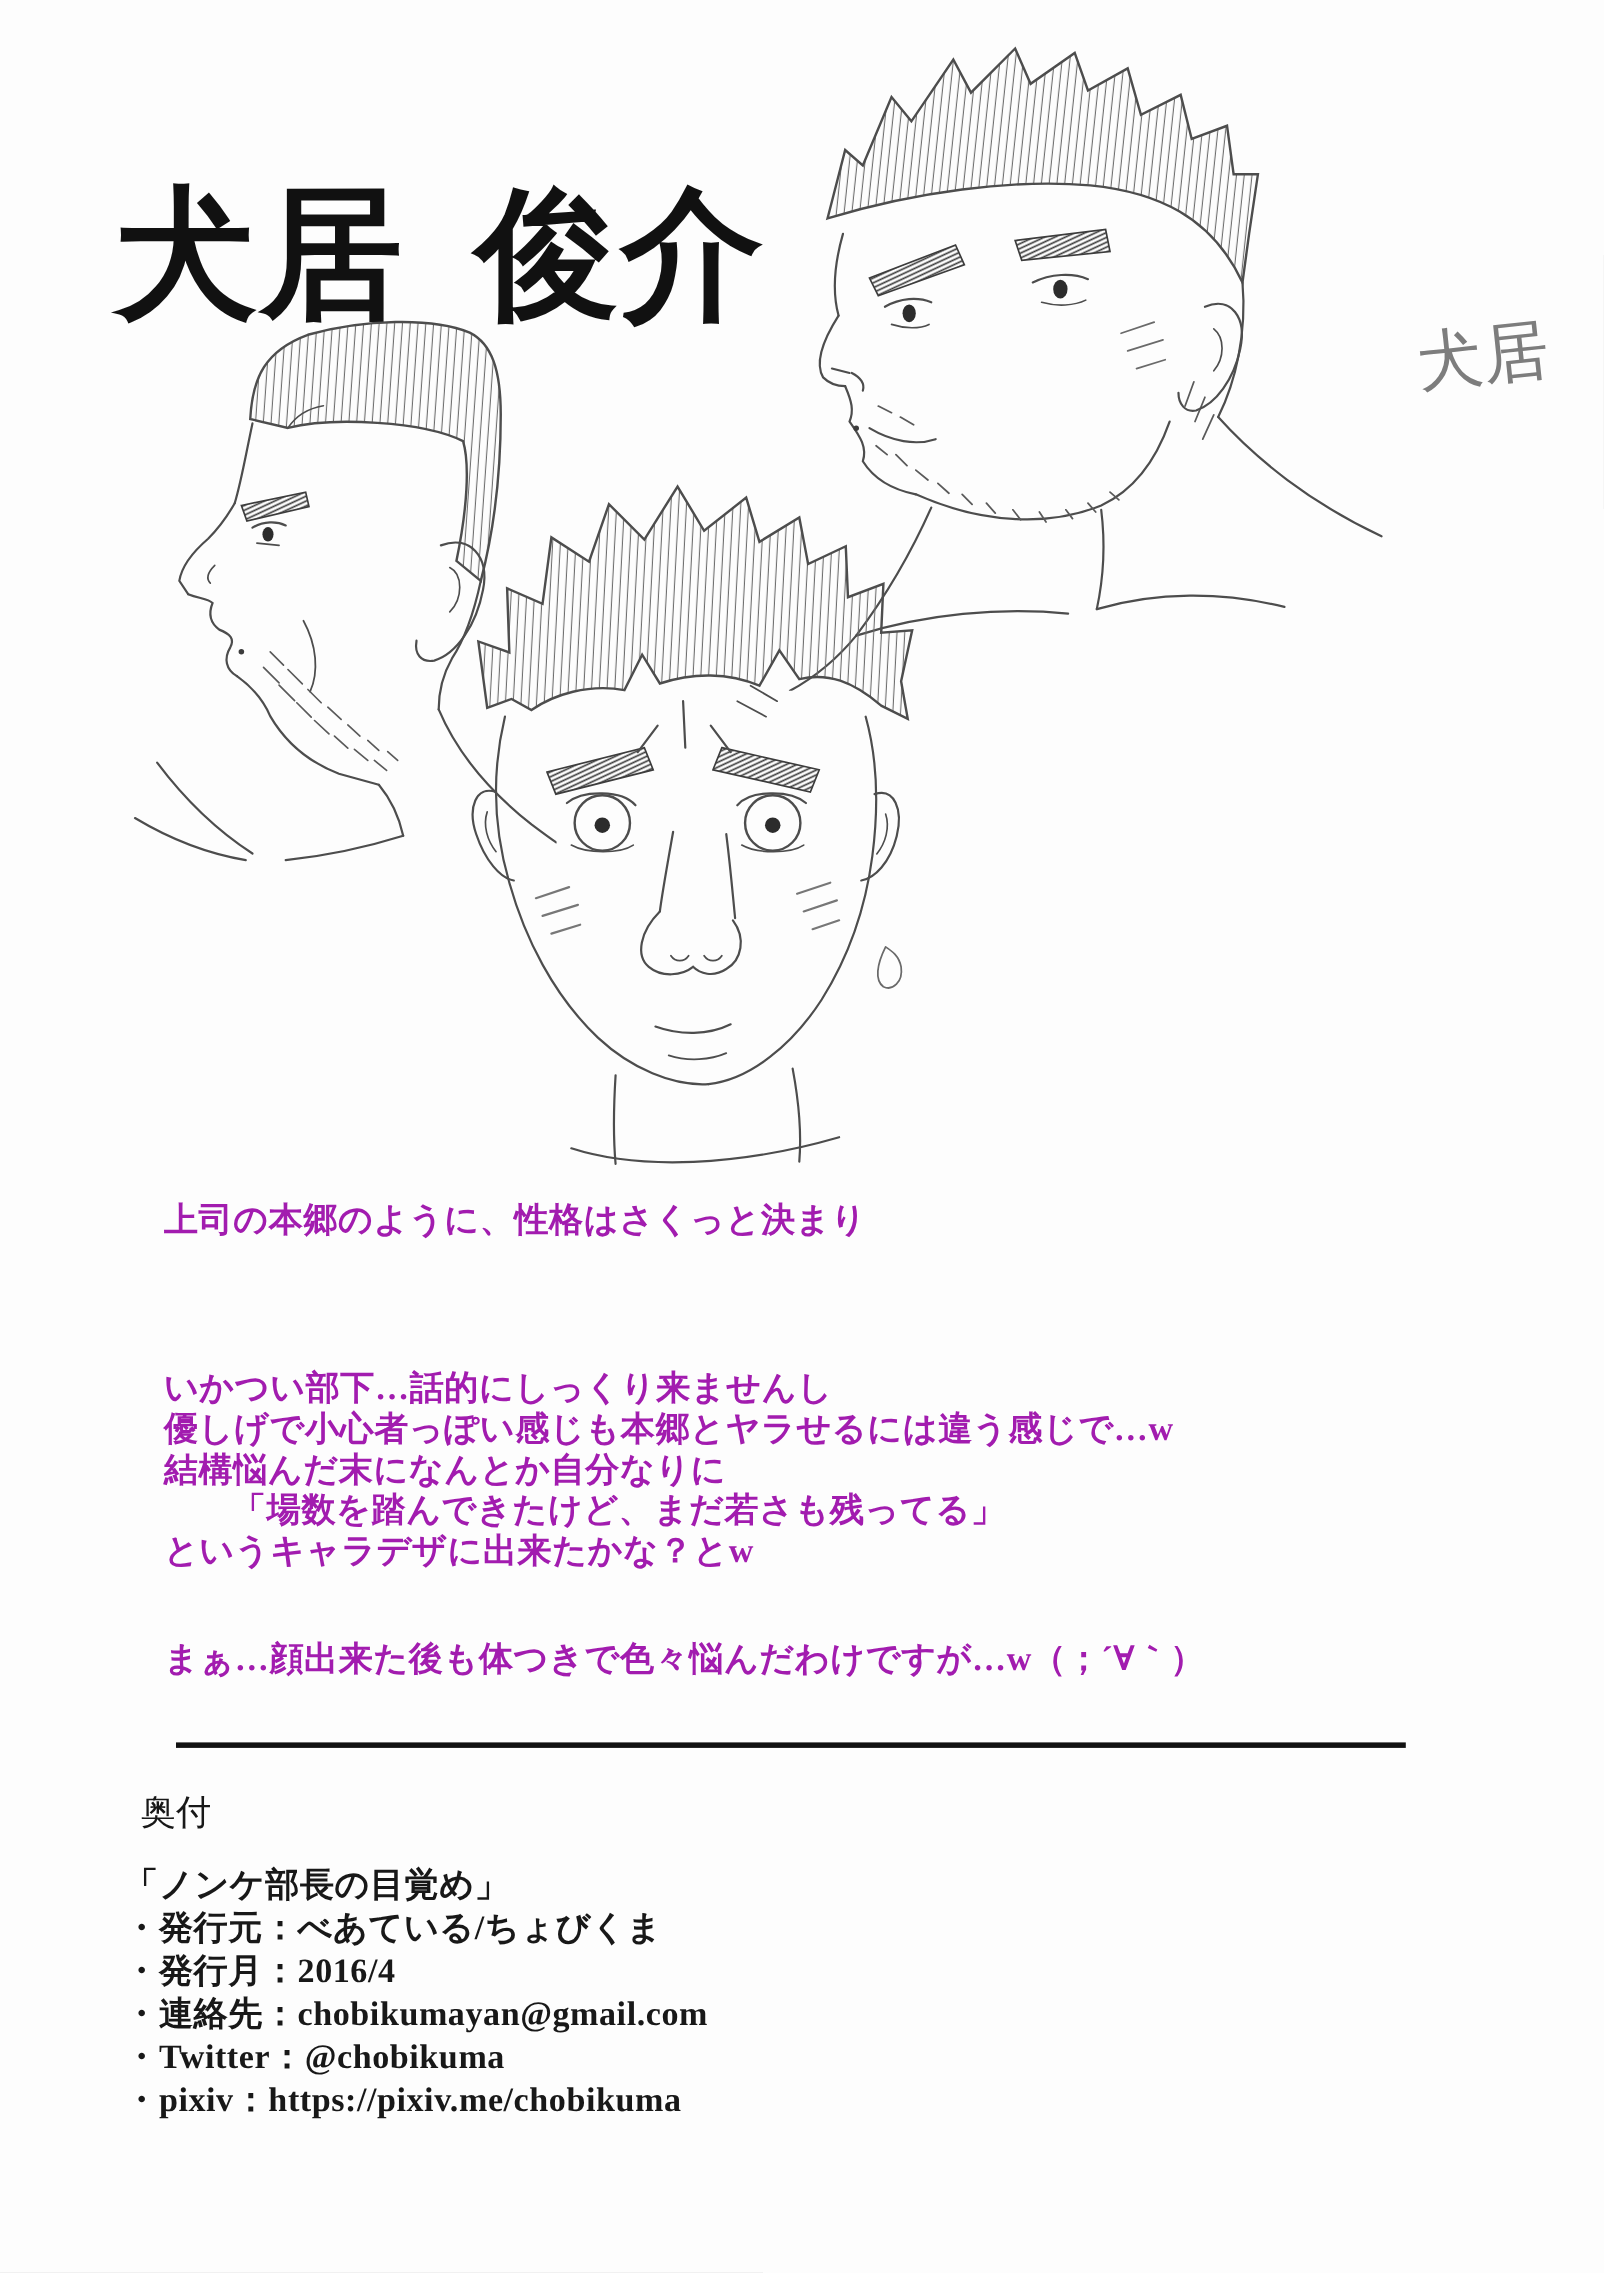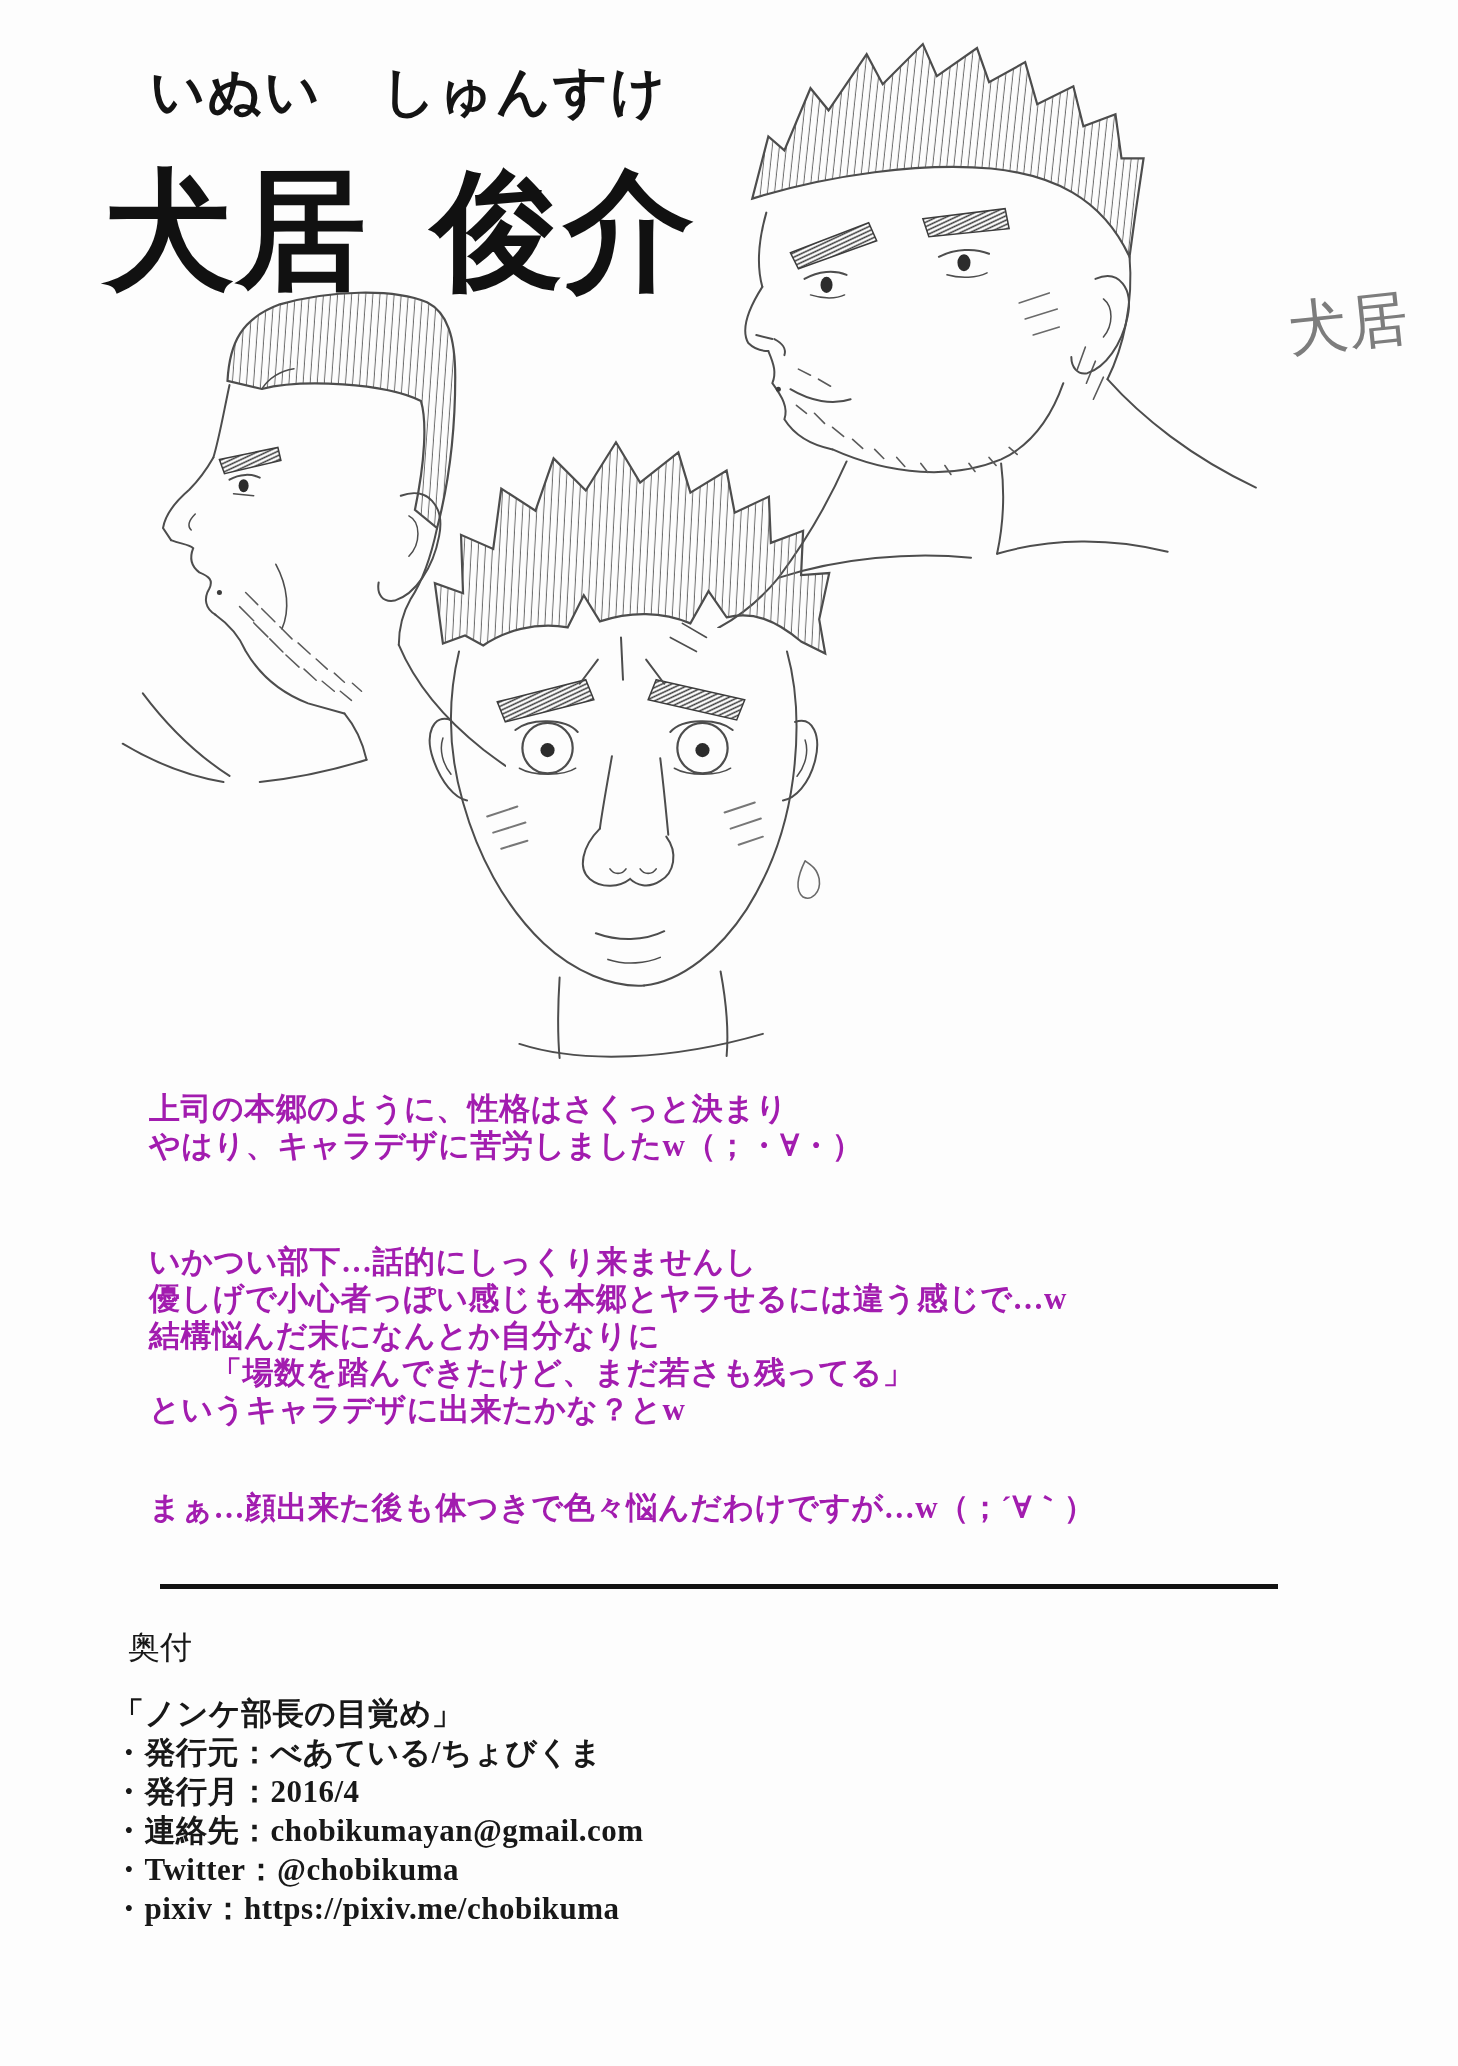--- a/index.html
+++ b/index.html
@@ -45,21 +45,20 @@
   .coline{
     font-size:31px;font-weight:600;line-height:39px;color:#181818;
     letter-spacing:0.5px;
   }
 </style>
 </head>
 <body>
 
 <div class="page">
 
-  <div class="furigana">いぬい しゅんすけ</div>
   <div class="char-name">犬居 俊介</div>
 
   <svg class="sketch" style="left:668px;top:16px;" width="606" height="612" viewBox="0 0 600 610">
     <defs>
       <pattern id="hvA" width="7" height="7" patternUnits="userSpaceOnUse" patternTransform="rotate(6)">
         <line x1="3" y1="0" x2="3" y2="7" stroke="#6d6d6d" stroke-width="1"></line>
       </pattern>
       <pattern id="hbA" width="4" height="4" patternUnits="userSpaceOnUse" patternTransform="rotate(65)">
         <line x1="2" y1="0" x2="2" y2="4" stroke="#3c3c3c" stroke-width="1.5"></line>
       </pattern>
@@ -179,21 +178,20 @@
       <path d="M236,560 C254,566 274,564 288,558" stroke-width="1.6"></path>
       <path d="M432,462 C424,478 422,492 430,498 C438,502 448,494 446,480 C444,470 438,466 432,462" stroke="#6a6a6a" stroke-width="1.6"></path>
       <path d="M188,578 C186,610 186,636 188,658"></path>
       <path d="M348,572 C354,604 356,632 354,656"></path>
       <path d="M148,644 C210,664 300,660 390,634"></path>
     </g>
   </svg>
 
   <div class="commentary-block" style="top:1090px;">
     <div class="cline">上司の本郷のように、性格はさくっと決まり</div>
-    <div class="cline">やはり、キャラデザに苦労しましたw（；・∀・）</div>
   </div>
 
   <div class="commentary-block" style="top:1243px;">
     <div class="cline">いかつい部下…話的にしっくり来ませんし</div>
     <div class="cline">優しげで小心者っぽい感じも本郷とヤラせるには違う感じで…w</div>
     <div class="cline">結構悩んだ末になんとか自分なりに</div>
     <div class="cline indent">「場数を踏んできたけど、まだ若さも残ってる」</div>
     <div class="cline">というキャラデザに出来たかな？とw</div>
   </div>
 

